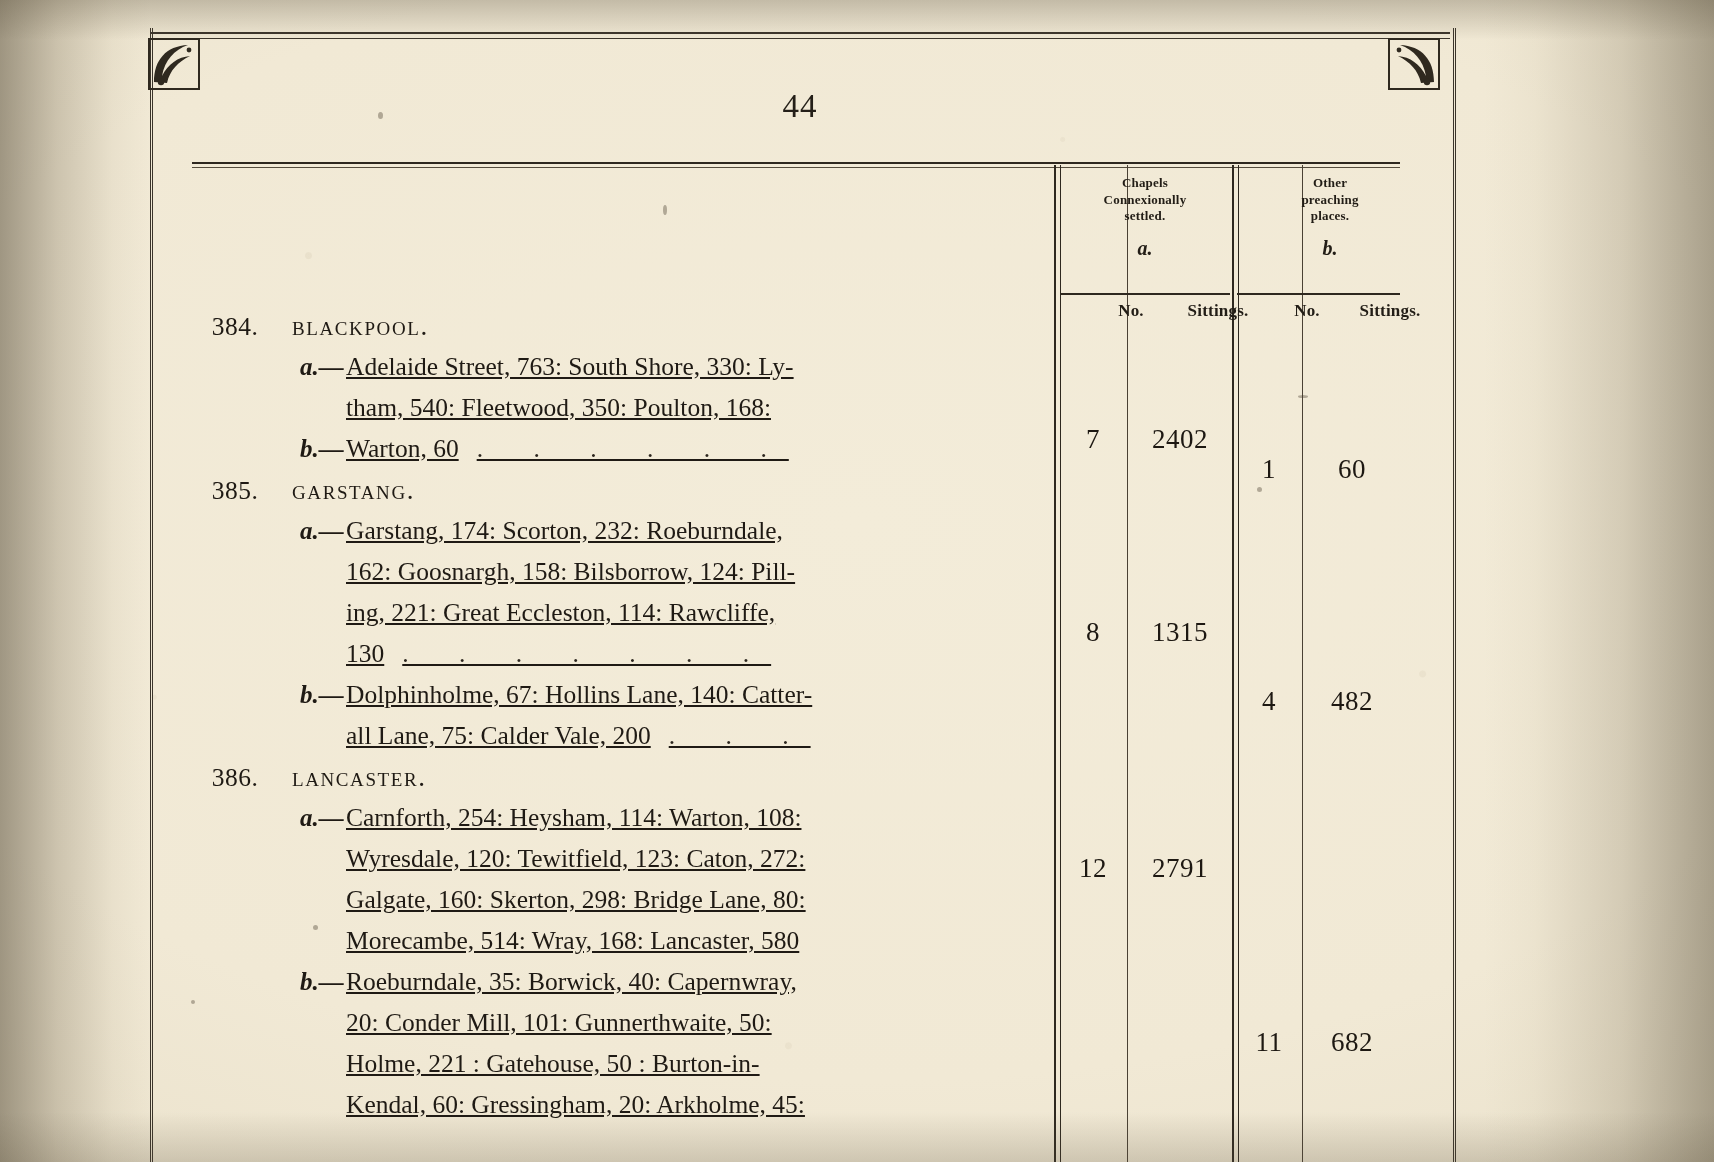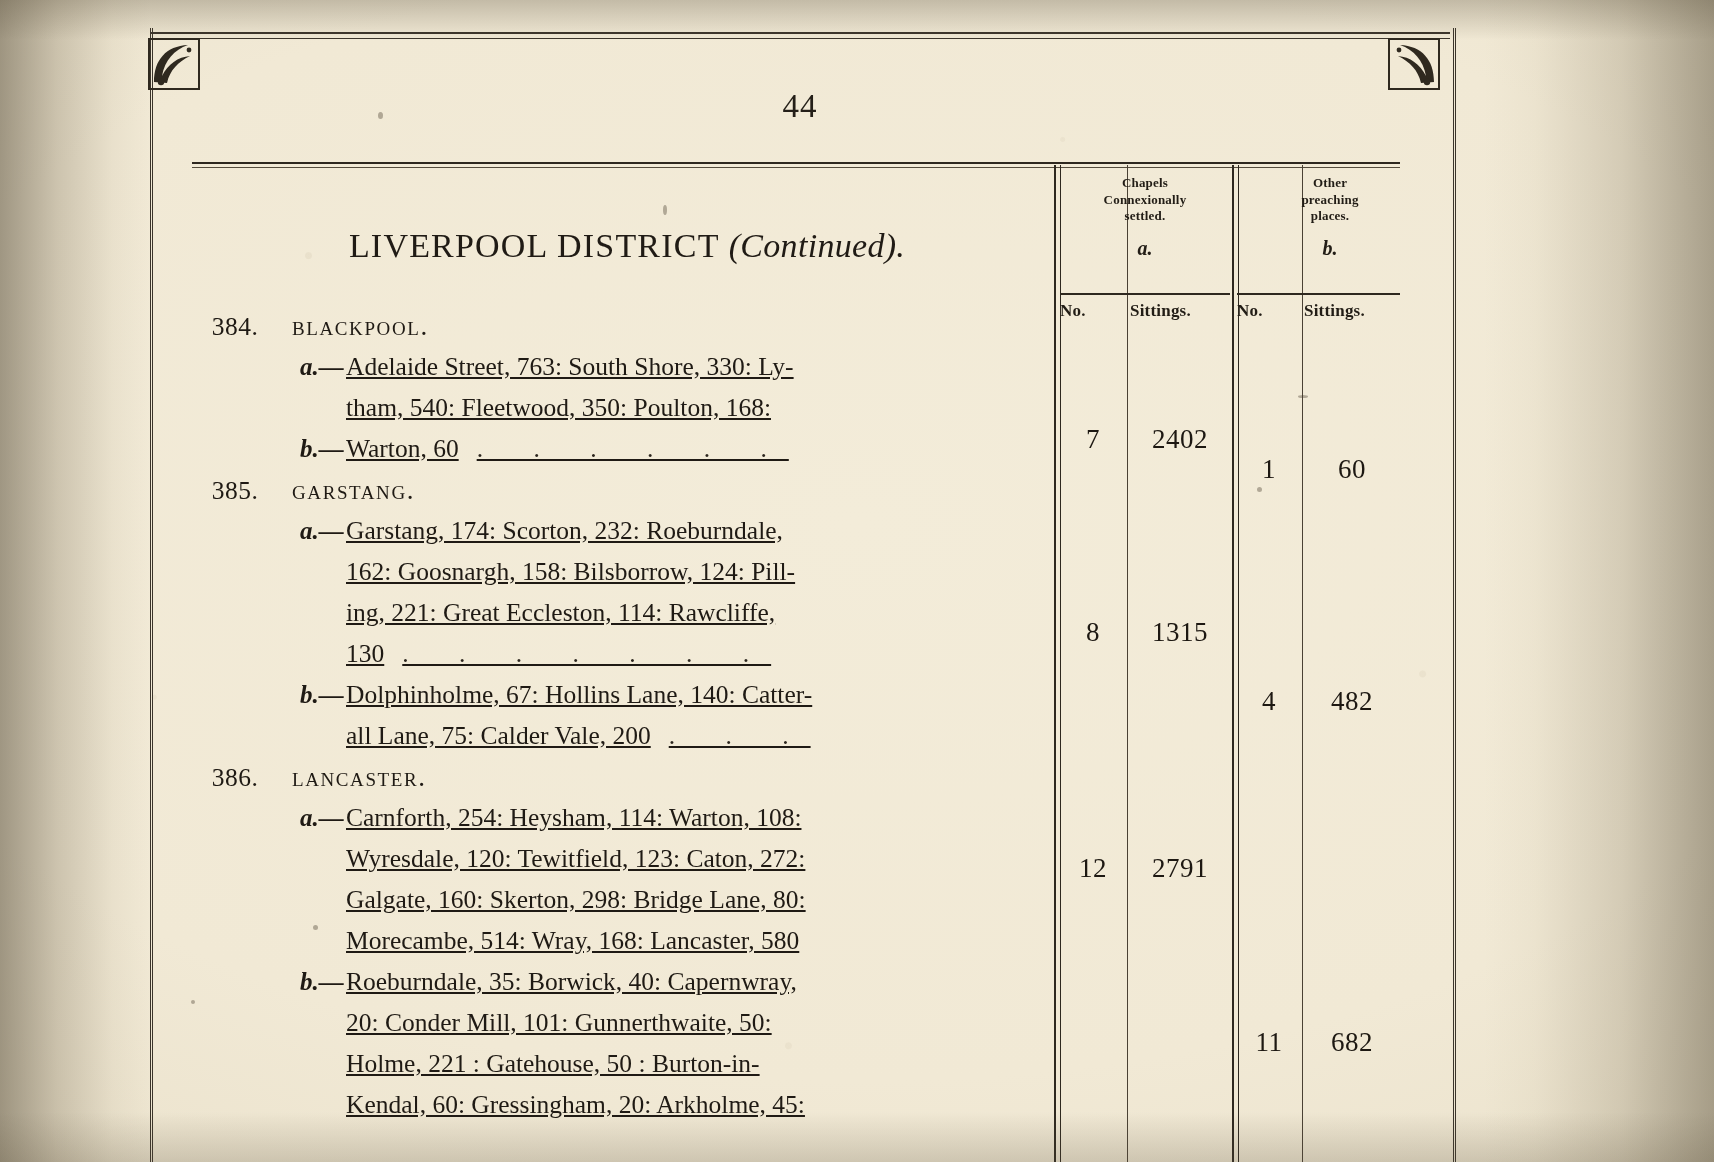--- a/index.html
+++ b/index.html
@@ -154,24 +154,26 @@
     letter-spacing: .2px;
   }
   .colhead .ch-letter {
     margin-top: 12px;
     font-size: 20px;
     font-style: italic;
     font-weight: 700;
   }
   .subhead {
     position: absolute;
+    text-align: center;
     font-size: 17px;
     color: #221d16;
     font-weight: 700;
     letter-spacing: .2px;
+    margin-left: 38px;
   }
   .hrule-sub {
     position: absolute;
     height: 0;
     border-top: 2px solid #2e281f;
   }
 
   
   #district-title {
     position: absolute;
@@ -320,24 +322,20 @@
     </div>
 
     <div class="hrule-sub" style="left:868px; top:128px; width:170px;"></div>
     <div class="hrule-sub" style="left:1045px; top:128px; width:163px;"></div>
 
     <div class="subhead" style="left:868px;  top:136px; width:66px;">No.</div>
     <div class="subhead" style="left:938px;  top:136px; width:100px;">Sittings.</div>
     <div class="subhead" style="left:1045px; top:136px; width:64px;">No.</div>
     <div class="subhead" style="left:1112px; top:136px; width:96px;">Sittings.</div>
 
-    <div id="district-title">
-      <span>LIVERPOOL DISTRICT</span>
-      <span class="cont">(Continued).</span>
-    </div>
 
     <div id="entries">
 
       <div class="circuit-head">
         <span class="circuit-num">384.</span><span class="circuit-name">Blackpool.</span>
       </div>
       <div class="sub">
         <div class="sub-line">
           <span class="marker">a.—</span><span>Adelaide Street, 763: South Shore, 330: Ly-</span>
         </div>

